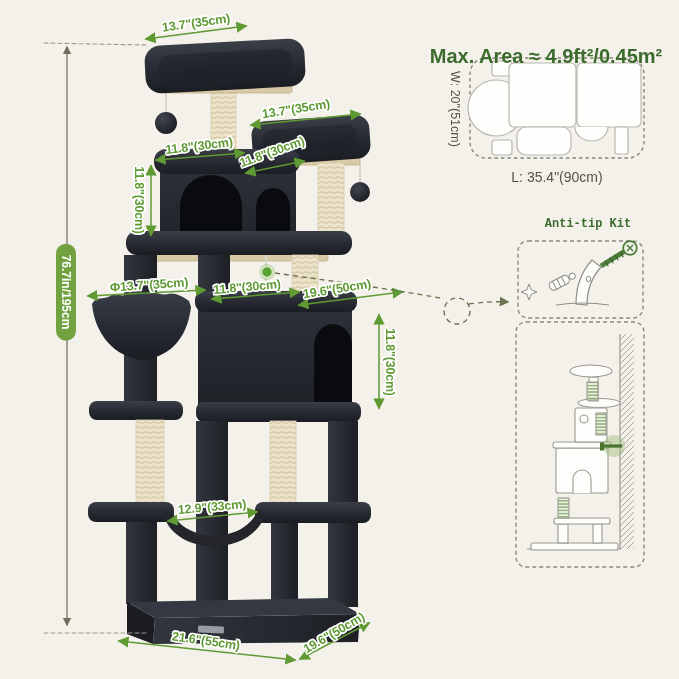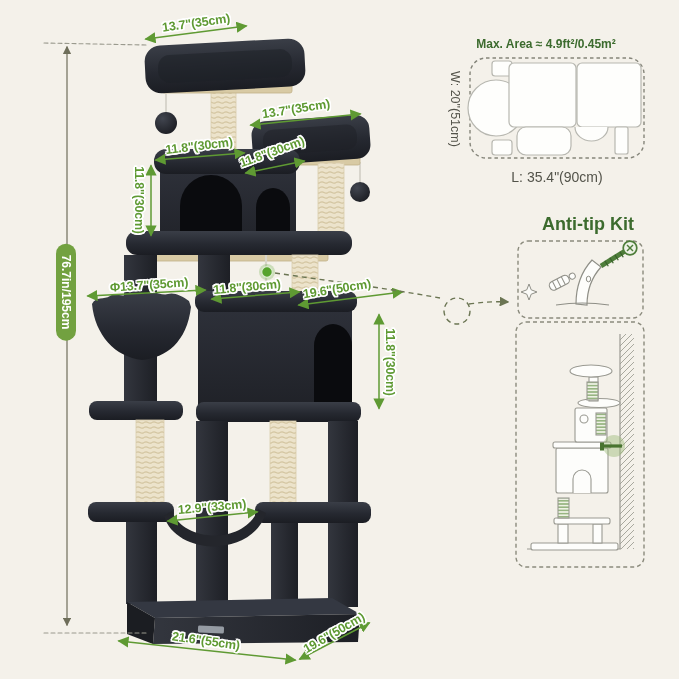--- a/index.html
+++ b/index.html
@@ -251,20 +251,20 @@
   <div class="dim" style="left:390px;top:362px;transform:translate(-50%,-50%) rotate(90deg);">11.8"(30cm)</div>
 
   <div class="dim" style="left:212px;top:507px;transform:translate(-50%,-50%) rotate(-5deg);">12.9"(33cm)</div>
 
   <div class="dim" style="left:206px;top:641px;transform:translate(-50%,-50%) rotate(8deg);">21.6"(55cm)</div>
 
   <div class="dim" style="left:334px;top:633px;transform:translate(-50%,-50%) rotate(-30deg);">19.6"(50cm)</div>
 
   <div class="pill" style="left:66px;top:292px;transform:translate(-50%,-50%) rotate(90deg);">76.7in/195cm</div>
 
-  <div class="title" style="left:546px;top:44px;transform:translate(-50%,-50%);font-size:12px;">Max. Area ≈ 4.9ft²/0.45m²</div>
+  <div class="title" style="left:546px;top:56px;transform:translate(-50%,-50%);font-size:20px;">Max. Area ≈ 4.9ft²/0.45m²</div>
 
   <div class="floorlbl" style="left:455px;top:109px;transform:translate(-50%,-50%) rotate(90deg);font-size:12.5px;">W: 20"(51cm)</div>
 
   <div class="floorlbl" style="left:557px;top:177px;transform:translate(-50%,-50%);font-size:14px;">L: 35.4"(90cm)</div>
 
-  <div class="title" style="left:588px;top:224px;transform:translate(-50%,-50%);font-size:18px;">Anti-tip Kit</div>
+  <div class="title" style="left:588px;top:224px;transform:translate(-50%,-50%);font-size:12px;font-family:Liberation Mono, monospace;">Anti-tip Kit</div>
 </div>
 
 </body></html>

